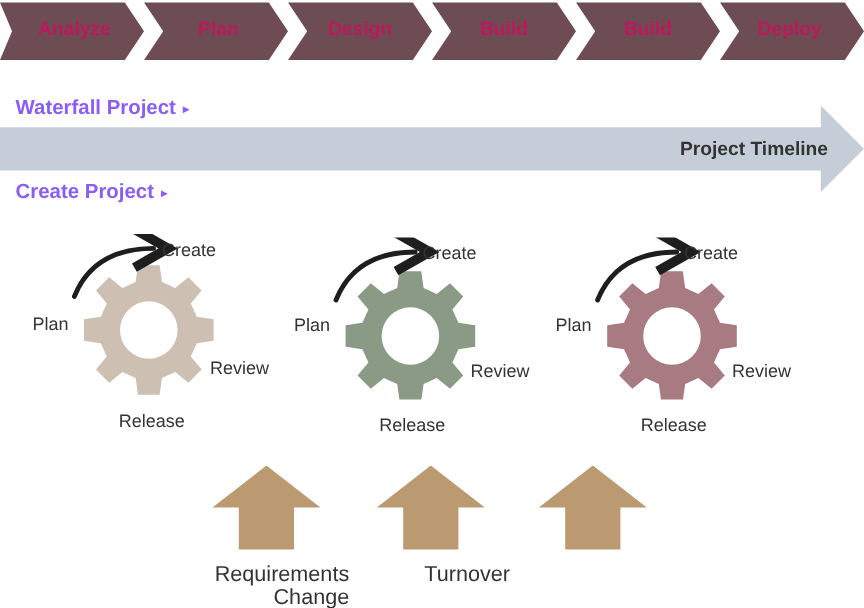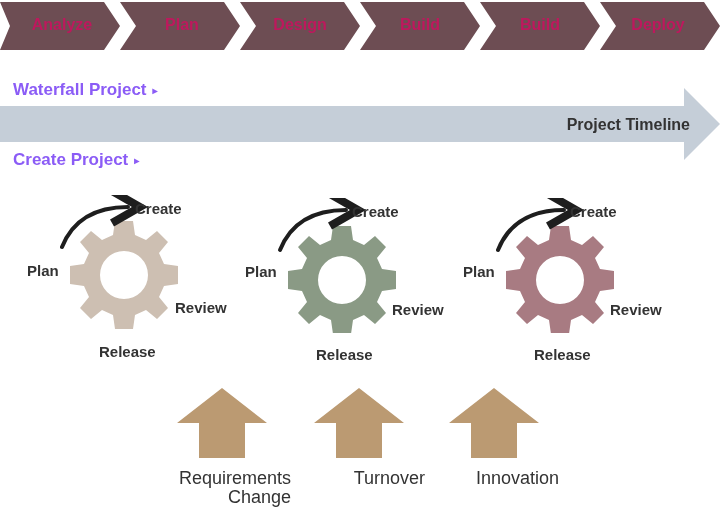--- a/index.html
+++ b/index.html
@@ -2,21 +2,21 @@
 <html><head>
 <meta charset="utf-8">
 <style>
   html,body{margin:0;padding:0;background:#fff;}
   body{width:720px;height:507px;position:relative;overflow:hidden;font-family:"Liberation Sans",sans-serif;}
   .abs{position:absolute;}
   .chev-text{position:absolute;top:0;height:50px;line-height:50px;color:#be185d;font-weight:bold;font-size:16px;text-align:center;}
   .section-label{position:absolute;font-weight:bold;font-size:17px;color:#8b5cf6;}
   .section-label .tri{font-size:10px;margin-left:6px;vertical-align:middle;}
   .timeline-label{position:absolute;left:0;width:690px;top:113px;height:24px;line-height:24px;text-align:right;font-weight:bold;font-size:16px;color:#333;}
-  .gear-label{position:absolute;font-weight:bold;font-size:15px;color:#333;}
+  .gear-label{position:absolute;font-weight:normal;font-size:15px;color:#333;}
   .driver-label{position:absolute;font-weight:normal;font-size:18px;color:#333;text-align:right;width:130px;line-height:19px;}
 </style>
 </head>
 <body>
 
 <svg class="abs" style="left:0;top:0" width="720" height="52">
   <g fill="#6d4d53">
     <polygon points="0,2 104,2 120,26 104,50 0,50 10,26"></polygon>
     <polygon points="120,2 224,2 240,26 224,50 120,50 136,26"></polygon>
     <polygon points="240,2 344,2 360,26 344,50 240,50 256,26"></polygon>
@@ -92,14 +92,13 @@
 </svg>
 
 <div class="driver-label" style="left:161px;top:469px">
   <div>Requirements</div>
   <div>Change</div>
 </div>
 <div class="driver-label" style="left:295px;top:469px">
   <div>Turnover</div>
 </div>
 <div class="driver-label" style="left:429px;top:469px">
-  <div>Innovation</div>
 </div>
 
 </body></html>

